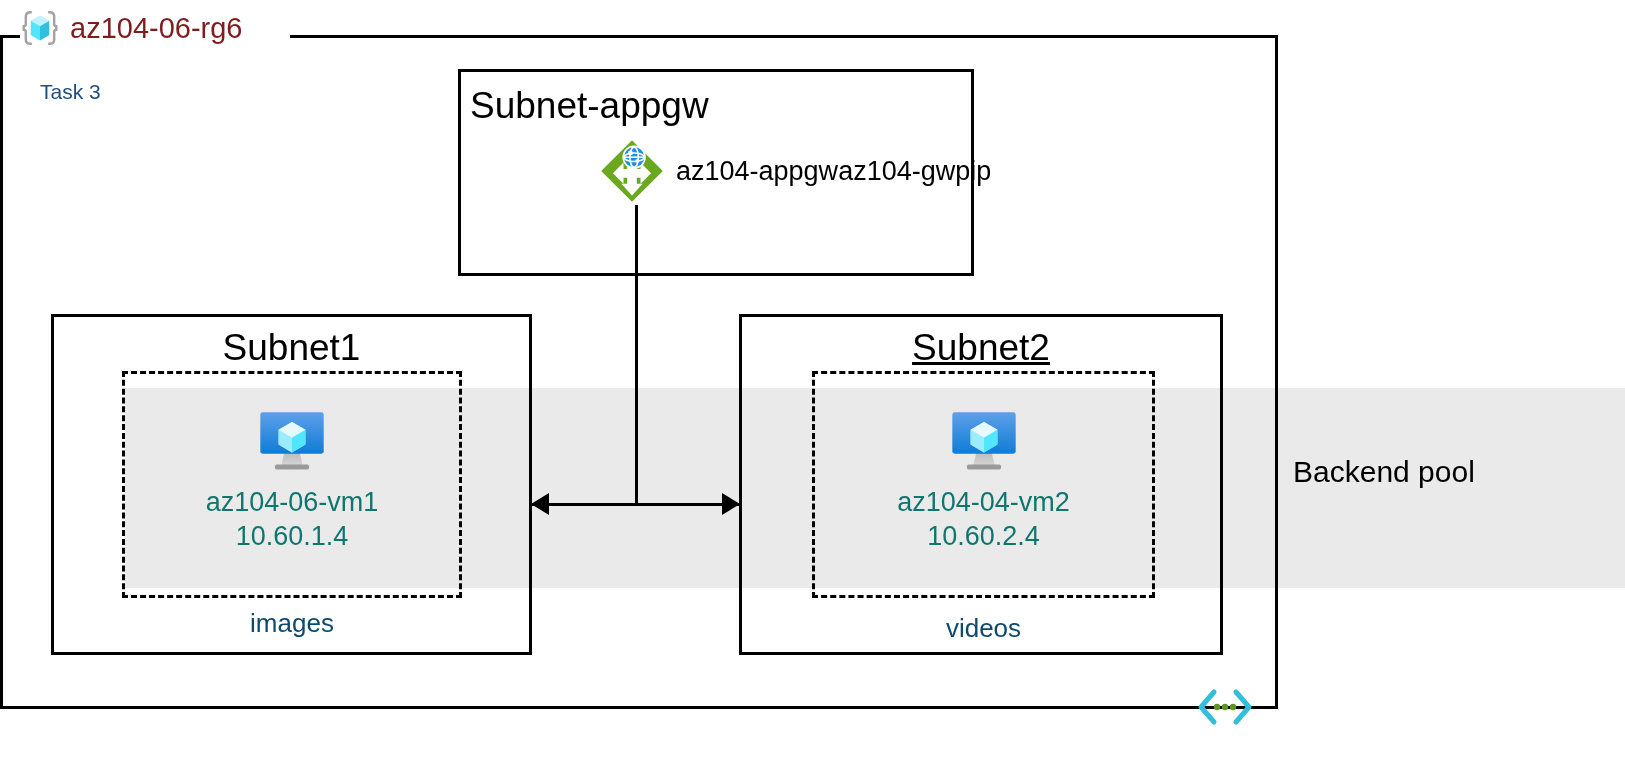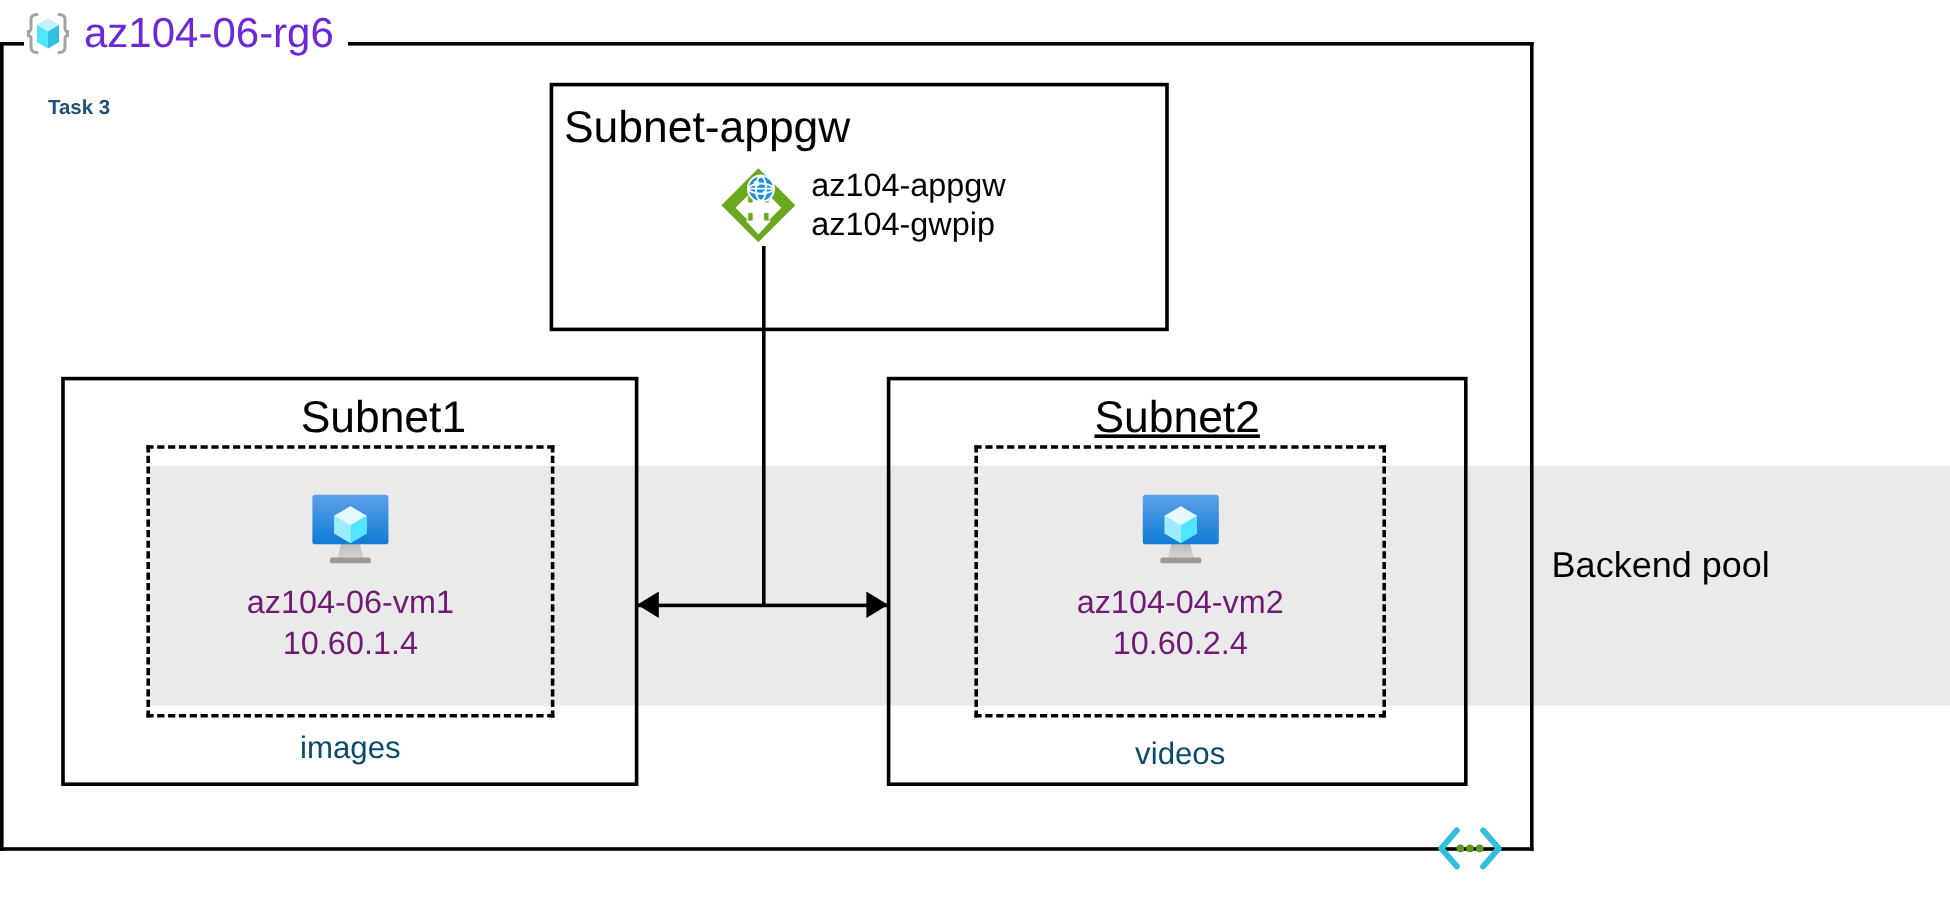--- a/index.html
+++ b/index.html
@@ -70,30 +70,30 @@
     position: absolute;
     left: 20px; top: 8px;
     display: flex;
     align-items: center;
     gap: 10px;
     z-index: 7;
     background: #fff;
     padding-right: 8px;
   }
   .rg-title-text {
-    font-size: 35px;
-    color: #6d28d9;
+    font-size: 29px;
+    color: #7f1d1d;
     white-space: nowrap;
   }
 
   .task-label {
     position: absolute;
     left: 40px; top: 80px;
-    font-size: 17px;
-    font-weight: bold;
+    font-size: 21px;
+    font-weight: normal;
     color: #1f4e79;
     z-index: 7;
   }
 
   
   .subnet-box {
     position: absolute;
     border: 3px solid #000;
     background: transparent;
     box-sizing: border-box;
@@ -104,21 +104,21 @@
   .subnet2-box      { left: 739px; top: 314px; width: 484px; height: 341px; }
 
   .subnet-title {
     position: absolute;
     font-size: 37px;
     color: #000;
     white-space: nowrap;
     z-index: 7;
   }
   .subnet-appgw-title { left: 470px; top: 85px; }
-  .subnet1-title      { left: 51px;  top: 327px; width: 481px; text-align: center; margin-left: 28px; }
+  .subnet1-title      { left: 51px;  top: 327px; width: 481px; text-align: center; }
   .subnet2-title      { left: 739px; top: 327px; width: 484px; text-align: center; text-decoration: underline; }
 
   
   .vm-dashed {
     position: absolute;
     border: 3px dashed #000;
     box-sizing: border-box;
     background: transparent;
     z-index: 4;
   }
@@ -128,21 +128,21 @@
   .vm-block {
     position: absolute;
     z-index: 6;
     text-align: center;
   }
   .vm-block-1 { left: 122px; top: 400px; width: 340px; }
   .vm-block-2 { left: 812px; top: 400px; width: 343px; }
 
   .vm-name, .vm-ip {
     font-size: 27px;
-    color: #701a75;
+    color: #0f766e;
     line-height: 1.25;
     white-space: nowrap;
   }
 
   .storage-label {
     position: absolute;
     font-size: 26px;
     color: #0c4a6e;
     text-align: center;
     z-index: 6;
@@ -155,21 +155,21 @@
   .appgw-node {
     position: absolute;
     left: 598px; top: 137px;
     display: flex;
     align-items: center;
     gap: 10px;
     z-index: 7;
   }
   .appgw-labels {
     display: flex;
-    flex-direction: column;
+    flex-direction: row;
     line-height: 1.22;
   }
   .appgw-labels span {
     font-size: 27px;
     color: #000;
     white-space: nowrap;
   }
 
   
   .conn-vertical {

